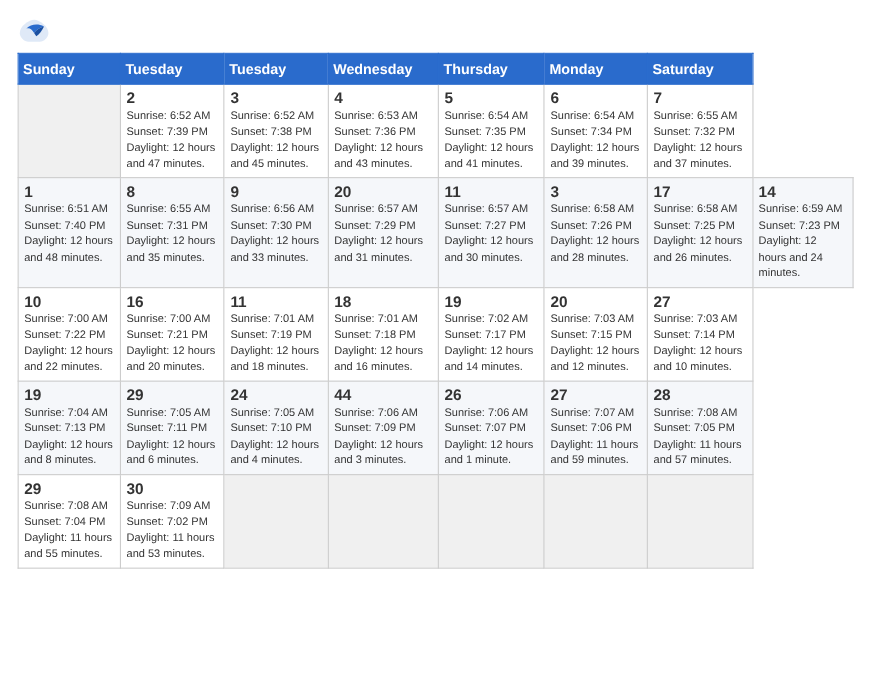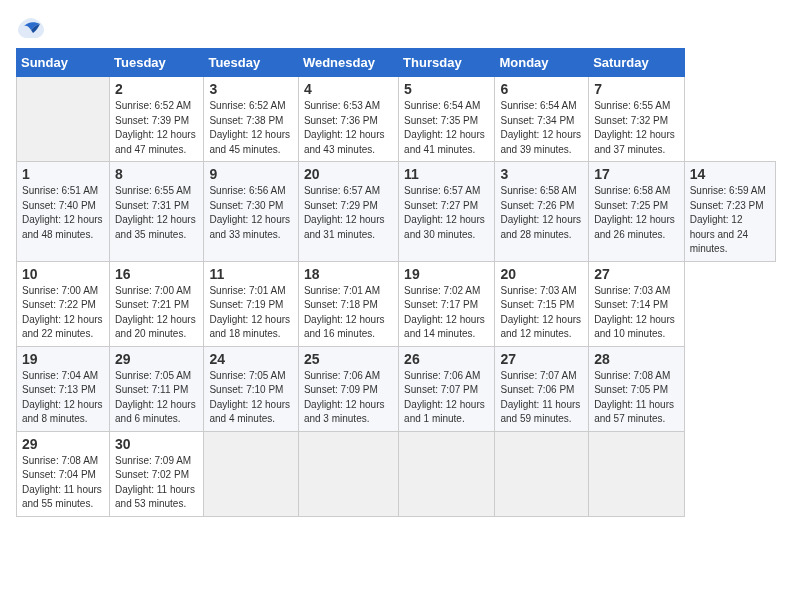--- a/index.html
+++ b/index.html
@@ -155,21 +155,21 @@
         <td><span class="day-number">27</span>
 <span class="day-info">Sunrise: 7:03 AM<br>Sunset: 7:14 PM<br>Daylight: 12 hours and 10 minutes.</span></td>
       </tr>
       <tr>
         <td><span class="day-number">19</span>
 <span class="day-info">Sunrise: 7:04 AM<br>Sunset: 7:13 PM<br>Daylight: 12 hours and 8 minutes.</span></td>
         <td><span class="day-number">29</span>
 <span class="day-info">Sunrise: 7:05 AM<br>Sunset: 7:11 PM<br>Daylight: 12 hours and 6 minutes.</span></td>
         <td><span class="day-number">24</span>
 <span class="day-info">Sunrise: 7:05 AM<br>Sunset: 7:10 PM<br>Daylight: 12 hours and 4 minutes.</span></td>
-        <td><span class="day-number">25</span>
+        <td><span class="day-number">44</span>
 <span class="day-info">Sunrise: 7:06 AM<br>Sunset: 7:09 PM<br>Daylight: 12 hours and 3 minutes.</span></td>
         <td><span class="day-number">26</span>
 <span class="day-info">Sunrise: 7:06 AM<br>Sunset: 7:07 PM<br>Daylight: 12 hours and 1 minute.</span></td>
         <td><span class="day-number">27</span>
 <span class="day-info">Sunrise: 7:07 AM<br>Sunset: 7:06 PM<br>Daylight: 11 hours and 59 minutes.</span></td>
         <td><span class="day-number">28</span>
 <span class="day-info">Sunrise: 7:08 AM<br>Sunset: 7:05 PM<br>Daylight: 11 hours and 57 minutes.</span></td>
       </tr>
       <tr>
         <td><span class="day-number">29</span>

